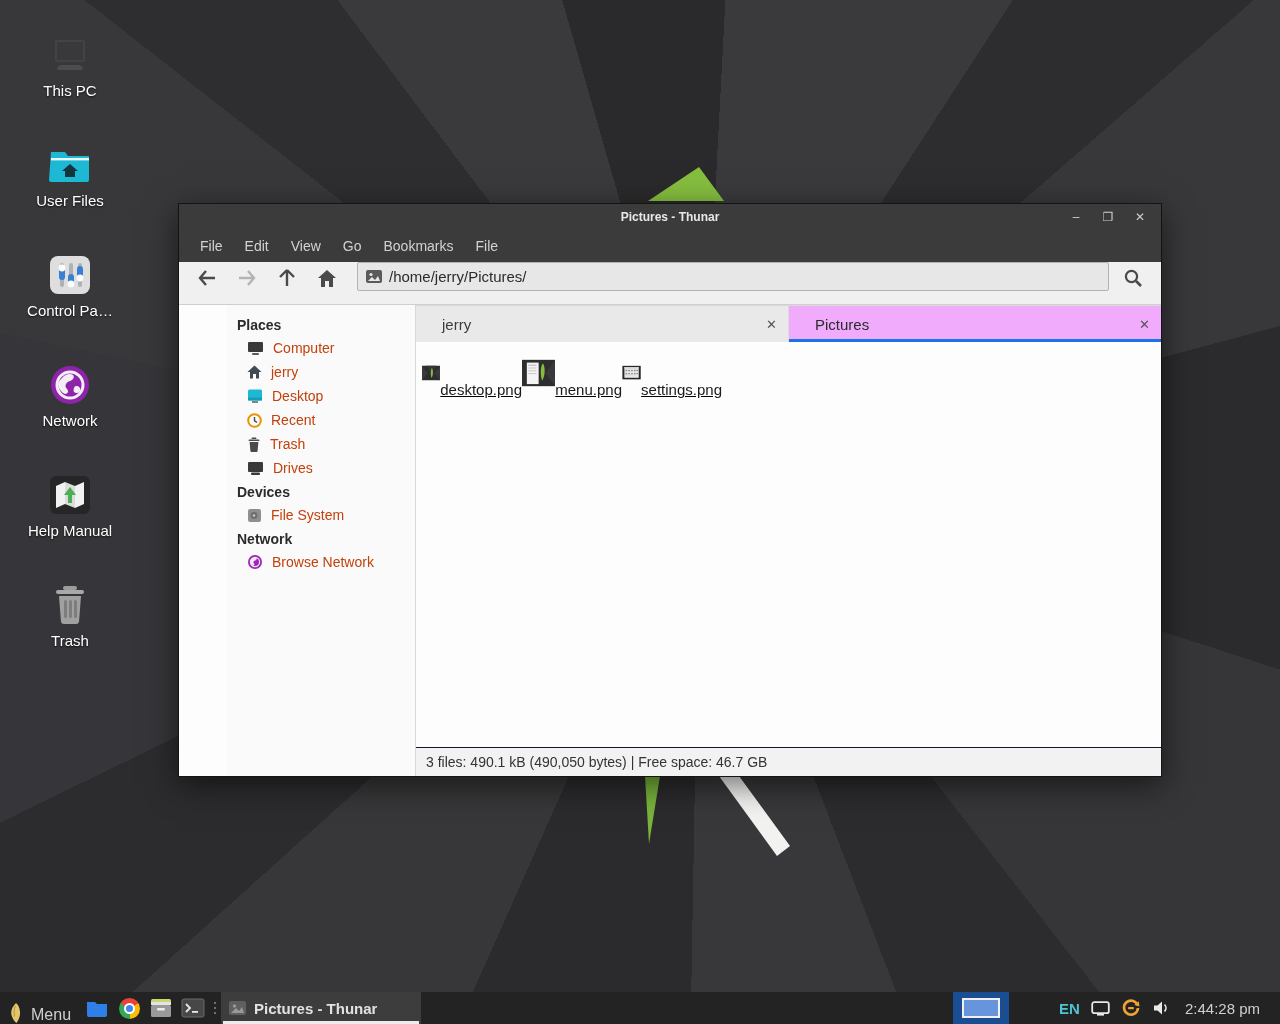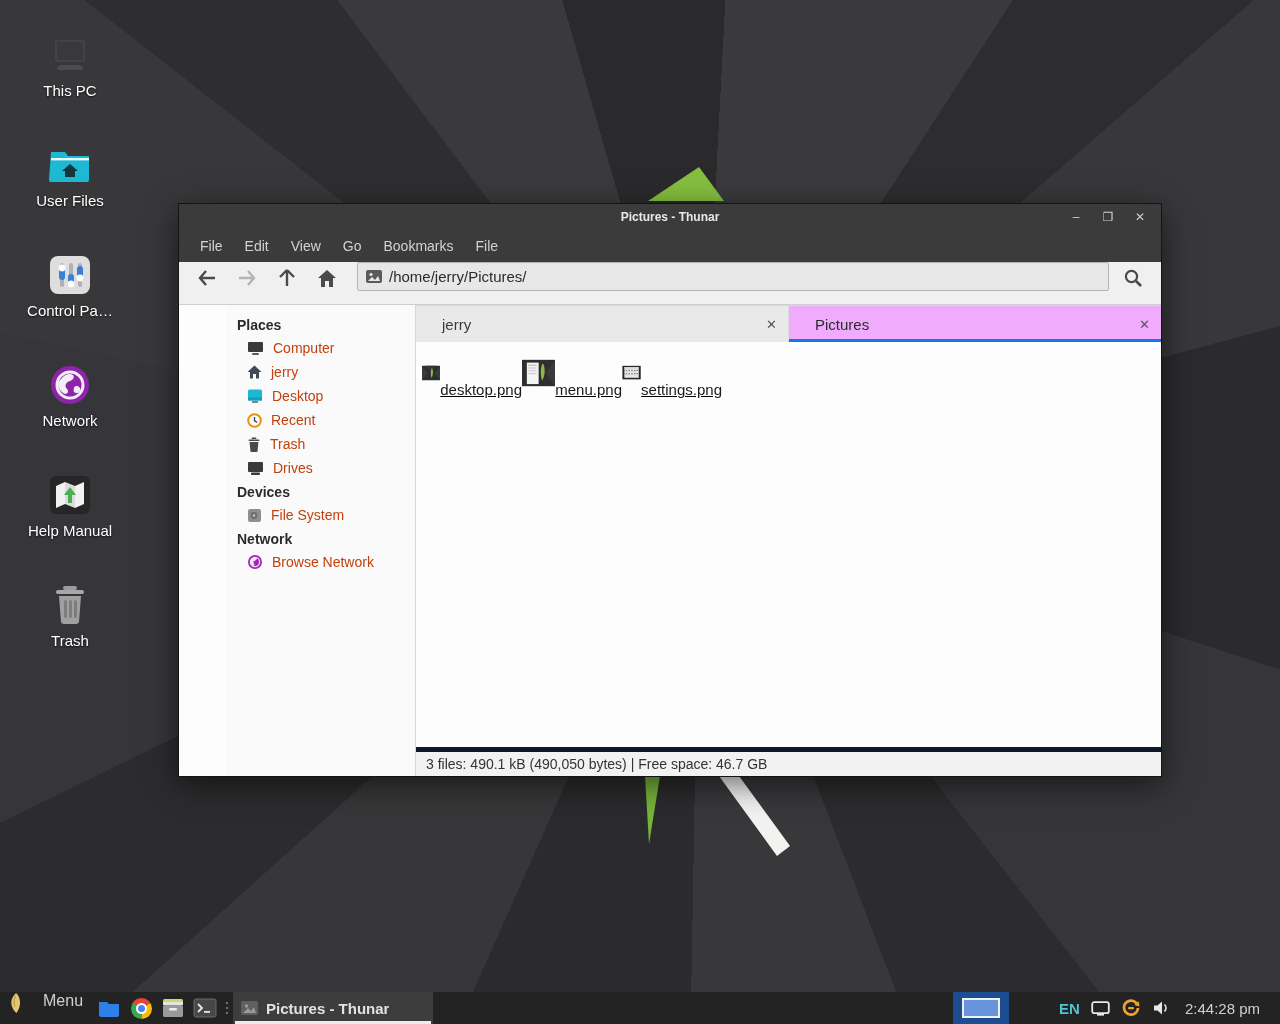--- a/index.html
+++ b/index.html
@@ -69,27 +69,27 @@
     padding-left:26px; font-size:15px; }
   .tab.inactive { background:#e9e9e9; color:#3c3c3c; border-right:1px solid #dddddd; }
   .tab.active { background:#f0abfc; color:#2b2b2b; box-shadow:inset 0 -3px 0 #1a73e8; }
   .tab .tab-close { position:absolute; right:11px; top:0; bottom:0; display:flex;
     align-items:center; color:#555; font-size:13px; cursor:pointer; }
   .files-area { flex:1; background:#fdfdfd; display:flex; align-items:flex-start;
     padding:12px 0 0 6px; }
   .file-item { width:100px; display:flex; flex-direction:row; align-items:flex-end; cursor:pointer;text-decoration:underline; }
   .file-thumb { width:48px; height:38px; margin-bottom:6px; }
   .file-name { font-size:15px; color:#1a1a1a; }
-  .statusbar { height:29px; background:#f2f2f2; border-top:5px solid #0f172a;
+  .statusbar { height:29px; background:#f2f2f2; border-top:1px solid #0f172a;
     display:flex; align-items:center; padding-left:10px; font-size:14px; color:#333; flex:none; }
 
   
   .taskbar { position:absolute; left:0; bottom:0; width:1280px; height:32px;
     background:#232323; display:flex; align-items:center; z-index:50; }
-  .tb-menu { display:flex; align-items:flex-start; gap:19px; padding:0 10px 0 8px; height:32px; cursor:pointer; }
+  .tb-menu { display:flex; align-items:flex-end; gap:7px; padding:0 10px 0 8px; height:32px; cursor:pointer; }
   .tb-menu .tb-menu-label { color:#cfcfcf; font-size:16px; }
   .tb-launcher { width:32px; height:32px; display:flex; align-items:center; justify-content:center; cursor:pointer; }
   .chrome-ball { width:21px; height:21px; border-radius:50%; position:relative;
     background:conic-gradient(from -60deg,#ea4335 0 120deg,#fbbc05 0 240deg,#34a853 0 360deg); }
   .chrome-ball::before { content:""; position:absolute; inset:5px; border-radius:50%; background:#fff; }
   .chrome-ball::after { content:""; position:absolute; inset:7px; border-radius:50%; background:#4285f4; }
   .tb-grip { width:8px; height:32px; display:flex; flex-direction:column; align-items:center;
     justify-content:center; gap:3px; margin:0 2px; cursor:grab; }
   .tb-grip i { width:2px; height:2px; border-radius:50%; background:#8a8a8a; }
   .tb-task { width:200px; height:32px; background:#3d3d3d; display:flex; align-items:center;

